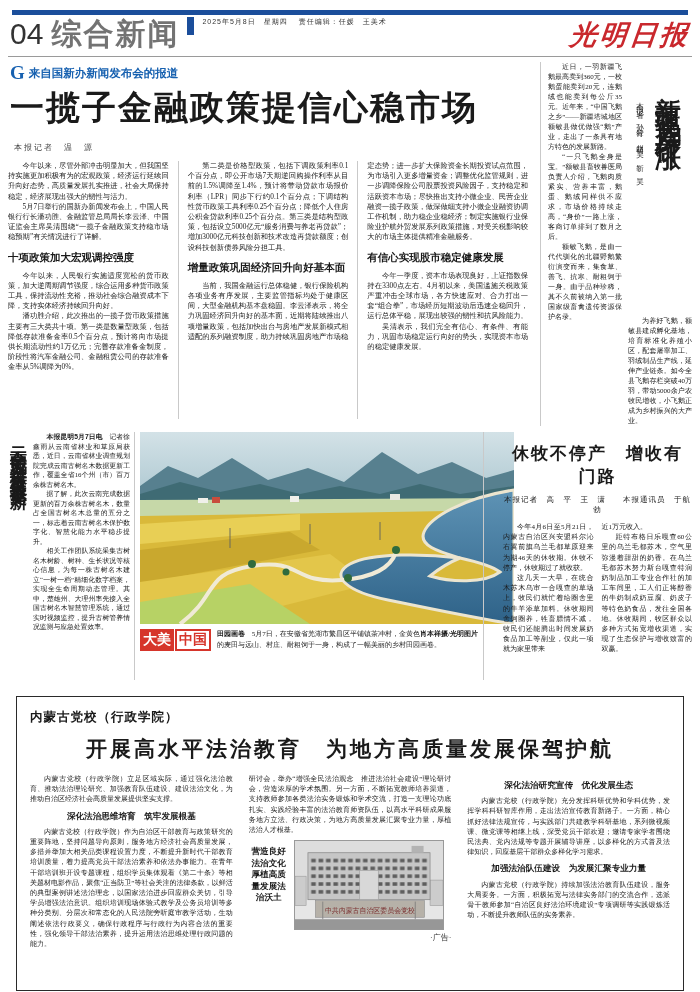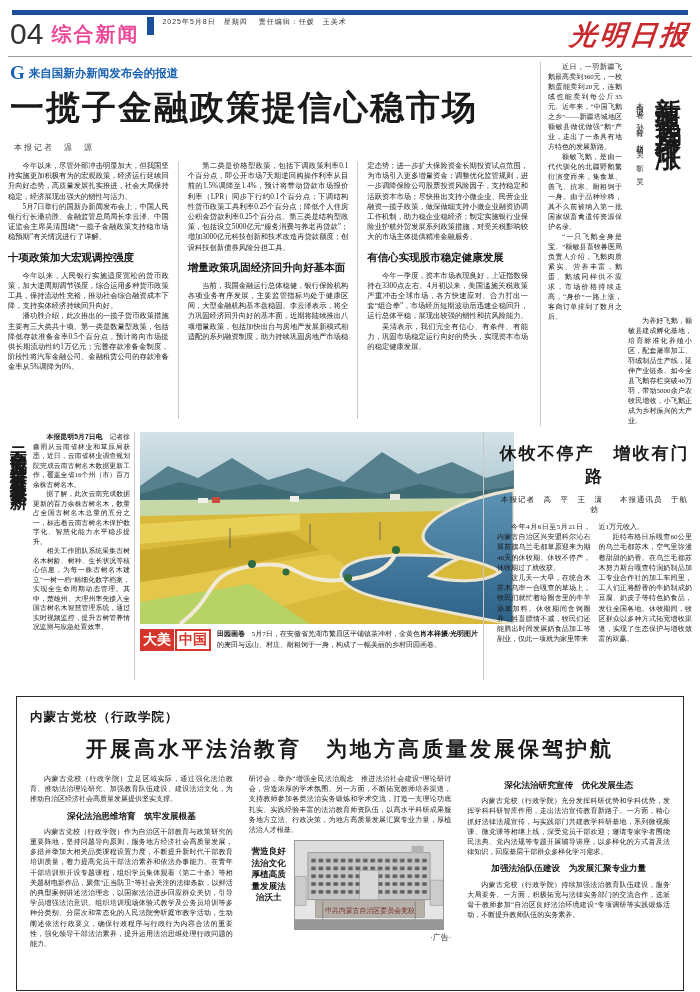--- a/index.html
+++ b/index.html
@@ -1,21 +1,21 @@
 <!DOCTYPE html>
 <html><head>
 <meta charset="utf-8">
 <style>
   html,body{margin:0;padding:0;background:#fff;}
   .page{position:relative;width:700px;height:992px;background:#fff;margin:0 auto;overflow:hidden;
         font-family:"Liberation Serif","DejaVu Serif",serif;color:#1a1a1a;}
   .topbar{margin:10px 12px 0;height:5px;background:#1b4e9b;}
   .header{display:flex;align-items:flex-start;padding:2px 10px 0;gap:8px;}
   .pnum{font-size:30px;color:#333;font-family:"Liberation Sans",sans-serif;line-height:34px;}
-  .sect{font-size:20px;font-weight:900;color:#ec4899;font-family:"Liberation Sans",sans-serif;line-height:34px;letter-spacing:2px;}
+  .sect{font-size:30px;font-weight:900;color:#737373;font-family:"Liberation Sans",sans-serif;line-height:34px;letter-spacing:2px;}
   .bluechip{width:7px;height:18px;background:#1b4e9b;margin-bottom:3px;}
   .dateline{font-size:7px;color:#333;font-family:"Liberation Sans",sans-serif;margin-bottom:4px;letter-spacing:1px;}
   .spacer{flex:1;}
   .masthead{font-size:27px;color:#c9282d;font-weight:900;font-style:italic;letter-spacing:3px;margin-bottom:0;transform:skewX(-6deg);}
   .headrule{margin:3px 8px 5px;border-top:1px solid #9a9a9a;}
 
   .main-top{display:flex;height:364px;margin:0 8px;overflow:hidden;}
   .fin{width:528px;}
   .kicker{display:flex;align-items:center;gap:4px;color:#1761b0;font-family:"Liberation Sans",sans-serif;
           font-weight:bold;font-size:11.5px;margin:2px 0 2px 2px;}
@@ -44,21 +44,21 @@
   .photo-block{width:338px;margin:0 5px;}
   .fieldphoto{width:374px;height:192px;display:block;}
   .caption-row{display:flex;margin-top:5px;gap:6px;align-items:flex-start;}
   .brand{display:flex;align-items:center;height:22px;flex:none;}
   .b1{background:#d6352b;color:#fff;font-weight:900;font-size:14px;padding:2px 3px;font-family:"Liberation Sans",sans-serif;}
   .b2{color:#d6352b;border:2px solid #d6352b;background:#fff;font-weight:900;font-size:14px;padding:0 2px;margin-left:1px;font-family:"Liberation Sans",sans-serif;}
   .cap{flex:1;font-size:7px;line-height:10.5px;text-align:justify;}
   .cap .capt{font-weight:bold;font-family:"Liberation Sans",sans-serif;margin-right:5px;}
   .credit{float:right;font-weight:bold;}
 
-  .herd{flex:1;border-left:1px solid #c9c9c9;padding-left:13px;margin-left:0;overflow:hidden;}
+  .herd{flex:1;border-left:1px solid #c9c9c9;padding-left:19px;margin-left:0;overflow:hidden;}
   .herd h2{font-size:17px;text-align:center;font-weight:900;letter-spacing:2px;margin:10px 0 7px;}
   .hbyline{font-size:7.5px;text-align:center;margin-bottom:7px;letter-spacing:1px;}
   .hcols{display:flex;gap:8px;height:182px;overflow:hidden;}
   .hcol{flex:1;font-size:7px;line-height:10.2px;}
 
   .school{margin:16px;border:1.5px solid #2a2a2a;padding:12px 13px;height:295px;box-sizing:border-box;overflow:hidden;}
   .slabel{font-size:12.5px;font-weight:bold;font-family:"Liberation Sans",sans-serif;letter-spacing:1px;}
   .shead{font-size:21px;text-align:center;font-weight:900;letter-spacing:3px;margin:9px 0 11px;}
   .scols{display:flex;gap:16px;height:222px;overflow:hidden;}
   .scol{flex:1;font-size:7px;line-height:10.2px;}
@@ -115,22 +115,22 @@
           <h3>有信心实现股市稳定健康发展</h3>
           <p>今年一季度，资本市场表现良好，上证指数保持在3300点左右。4月初以来，美国滥施关税政策严重冲击全球市场，各方快速应对、合力打出一套“组合拳”，市场经历短期波动后迅速企稳回升，运行总体平稳，展现出较强的韧性和抗风险能力。</p>
           <p>吴清表示，我们完全有信心、有条件、有能力，巩固市场稳定运行向好的势头，实现资本市场的稳定健康发展。</p>
         </div>
       </div>
     </div>
 
     <div class="goose">
       <div class="g-left">
         <p>近日，一羽新疆飞鹅最高卖到360元，一枚鹅蛋能卖到20元，连鹅绒也能卖到每公斤35元。近年来，“中国飞鹅之乡”——新疆塔城地区额敏县做优做强“鹅”产业，走出了一条具有地方特色的发展新路。</p>
+        <p>“一只飞鹅全身是宝。”额敏县畜牧兽医局负责人介绍，飞鹅肉质紧实、营养丰富，鹅蛋、鹅绒同样供不应求，市场价格持续走高，“身价”一路上涨，客商订单排到了数月之后。</p>
         <p>额敏飞鹅，是由一代代驯化的北疆野鹅繁衍演变而来，集食草、善飞、抗寒、耐粗饲于一身。由于品种珍稀，其不久前被纳入第一批国家级畜禽遗传资源保护名录。</p>
-        <p>“一只飞鹅全身是宝。”额敏县畜牧兽医局负责人介绍，飞鹅肉质紧实、营养丰富，鹅蛋、鹅绒同样供不应求，市场价格持续走高，“身价”一路上涨，客商订单排到了数月之后。</p>
       </div>
       <div class="g-right">
         <div class="g-titlebox">
           <div class="g-byline">本报记者　孙金行　赵明昊　靳　昊</div>
           <div class="g-title">新疆飞鹅身价涨</div>
         </div>
         <div class="g-bottom">
           <p>为养好飞鹅，额敏县建成孵化基地，培育标准化养殖小区，配套屠宰加工、羽绒制品生产线，延伸产业链条。如今全县飞鹅存栏突破40万羽，带动5000余户农牧民增收，小飞鹅正成为乡村振兴的大产业。</p>
         </div>
       </div>

